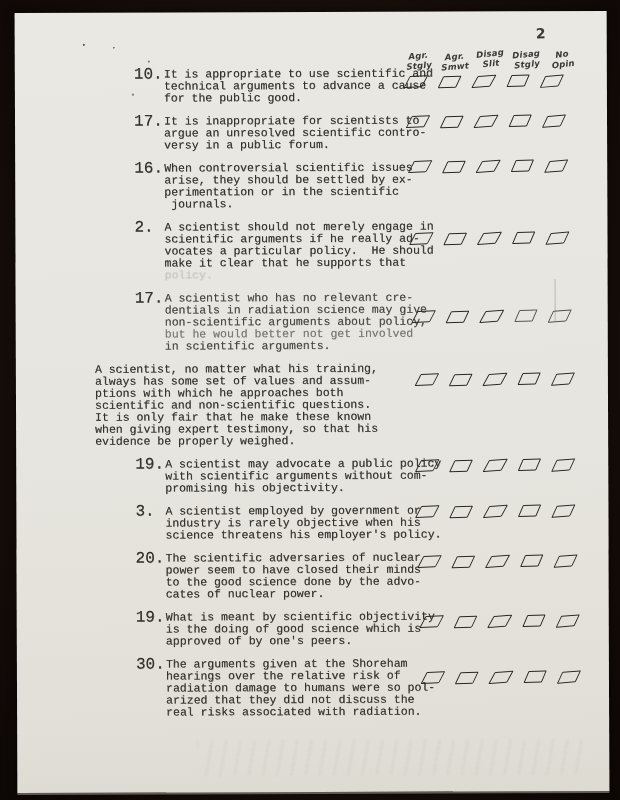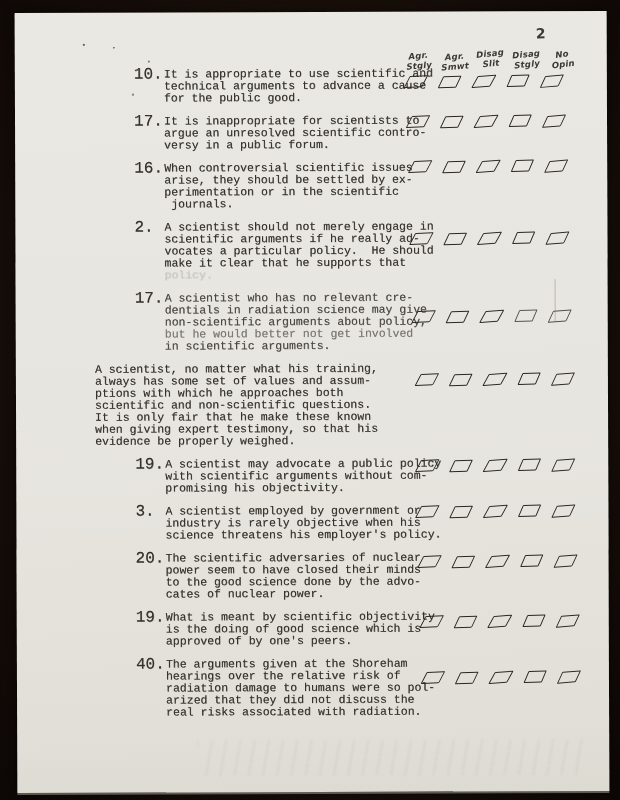--- a/index.html
+++ b/index.html
@@ -286,21 +286,21 @@
           </div>
           <div class="boxes">
             <span class="pbox"></span>
             <span class="pbox"></span>
             <span class="pbox"></span>
             <span class="pbox"></span>
             <span class="pbox"></span>
           </div>
         </div>
         <div class="item" data-item="20">
-          <div class="num">40.</div>
+          <div class="num">30.</div>
           <div class="text">
             <div class="line">The arguments given at the Shoreham</div>
             <div class="line">hearings over the relative risk of</div>
             <div class="line">radiation damage to humans were so pol-</div>
             <div class="line">arized that they did not discuss the</div>
             <div class="line">real risks associated with radiation.</div>
           </div>
           <div class="boxes">
             <span class="pbox"></span>
             <span class="pbox"></span>

